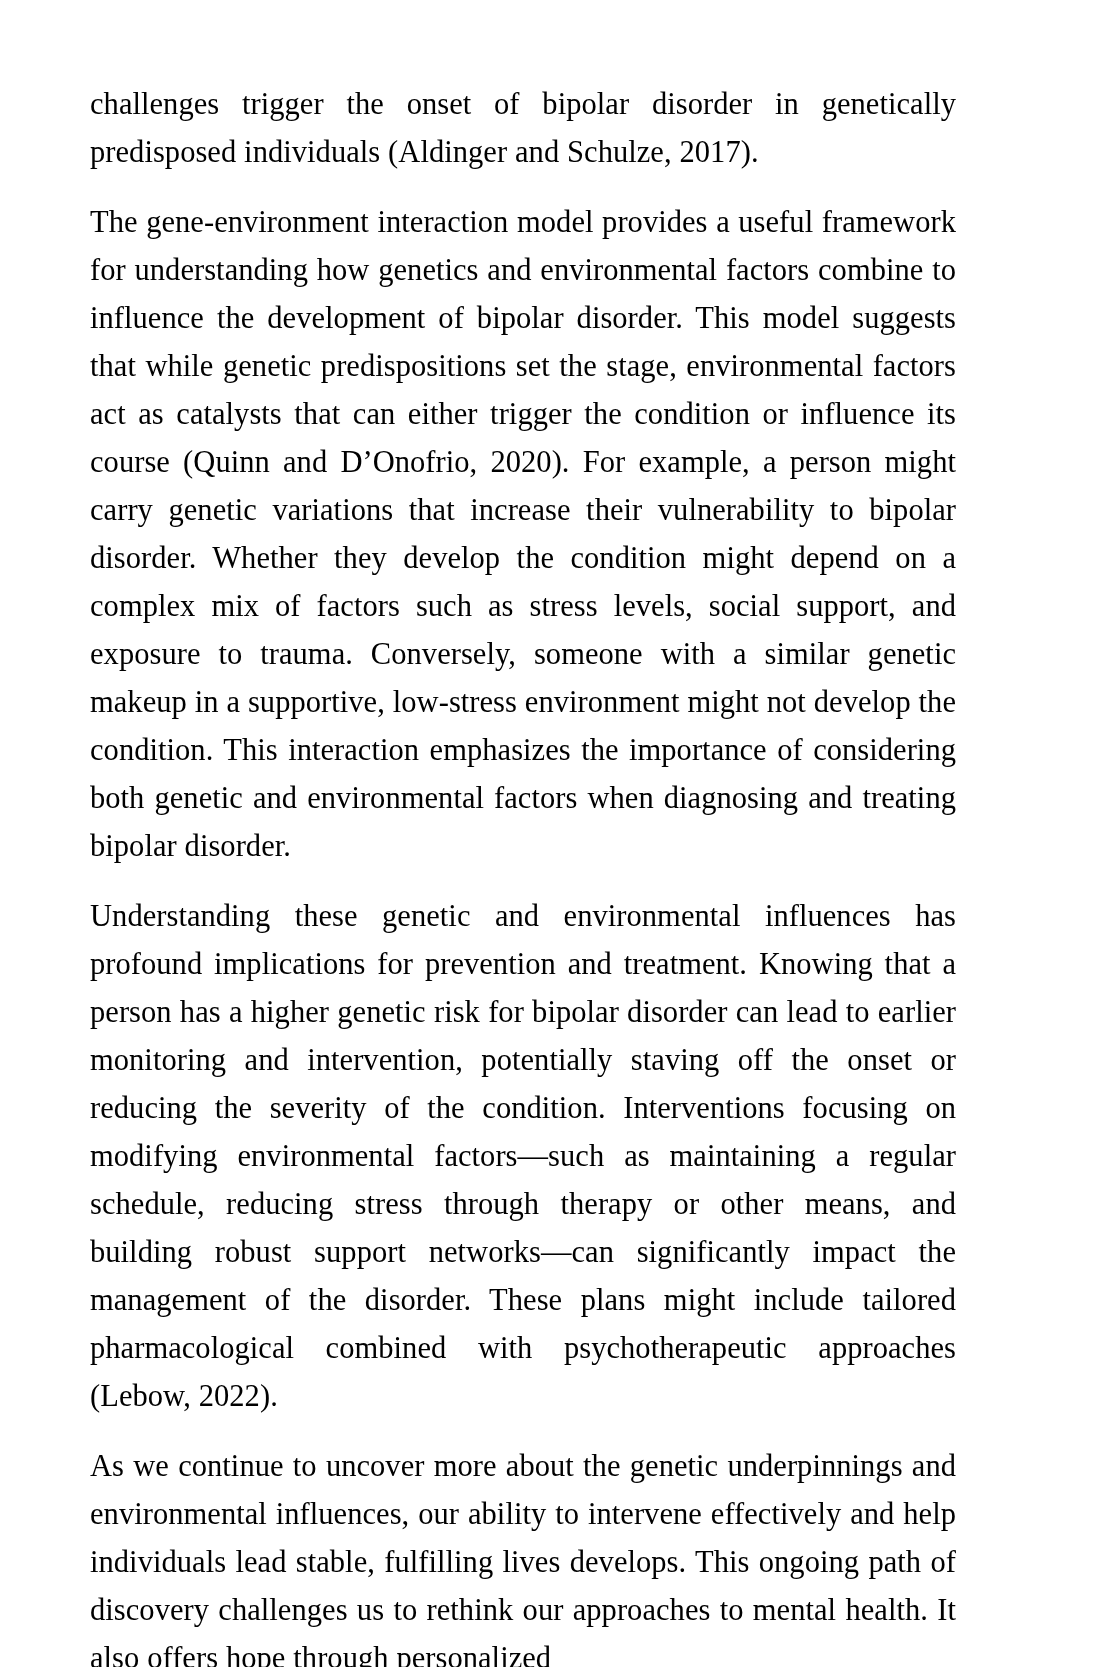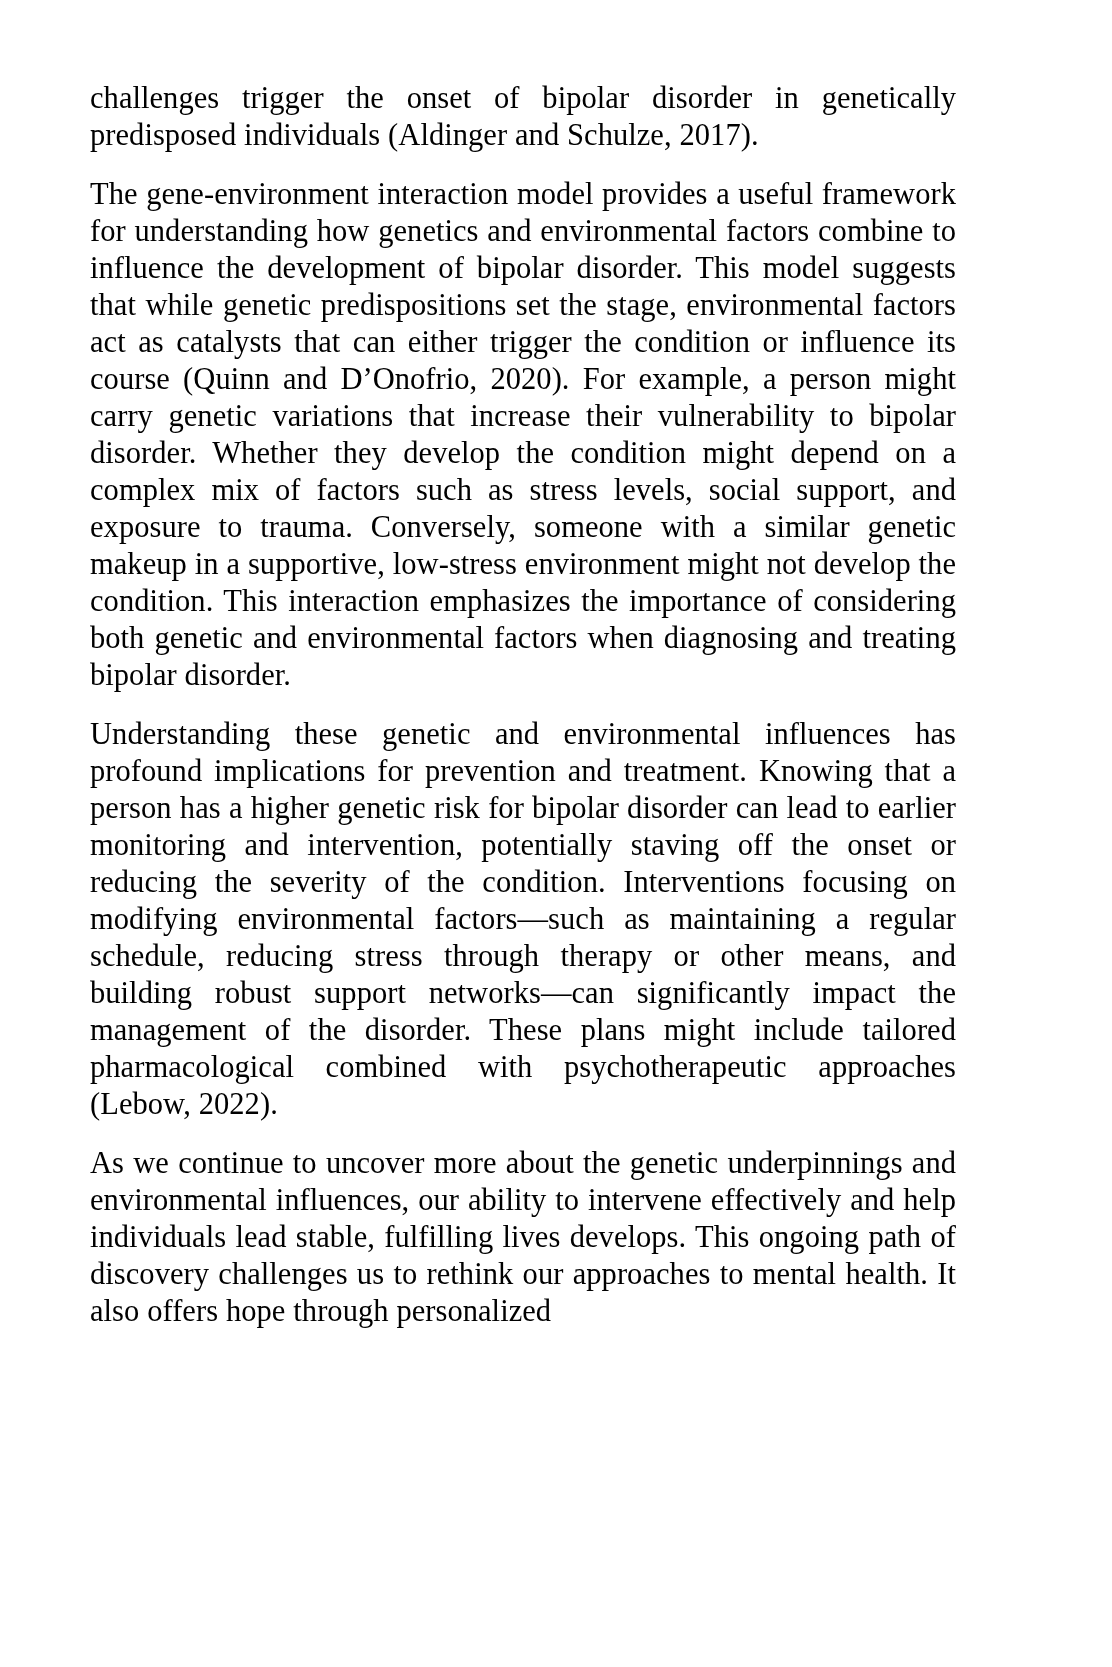--- a/index.html
+++ b/index.html
@@ -23,21 +23,21 @@
   }
   .text-column {
     position: absolute;
     left: 90px;
     top: 80px;
     width: 866px;
   }
   .para {
     margin: 0 0 22px 0;
     font-size: 30.5px;
-    line-height: 37px;
+    line-height: 48px;
     text-align: justify;
     text-justify: inter-word;
     letter-spacing: 0.05px;
     word-spacing: 0.2px;
     -webkit-font-smoothing: antialiased;
     hyphens: none;
   }
   .para:last-child {
     margin-bottom: 11px;
   }

